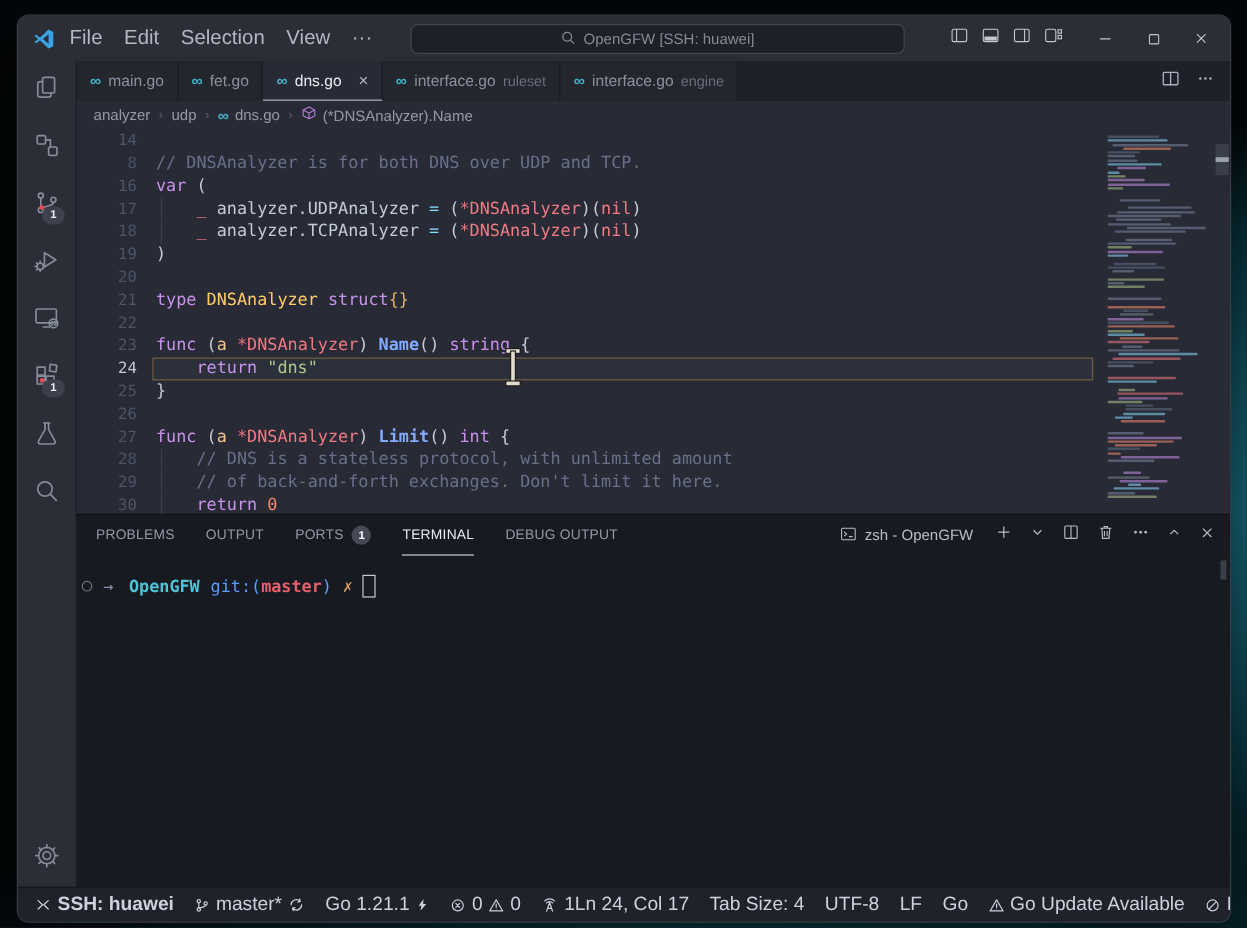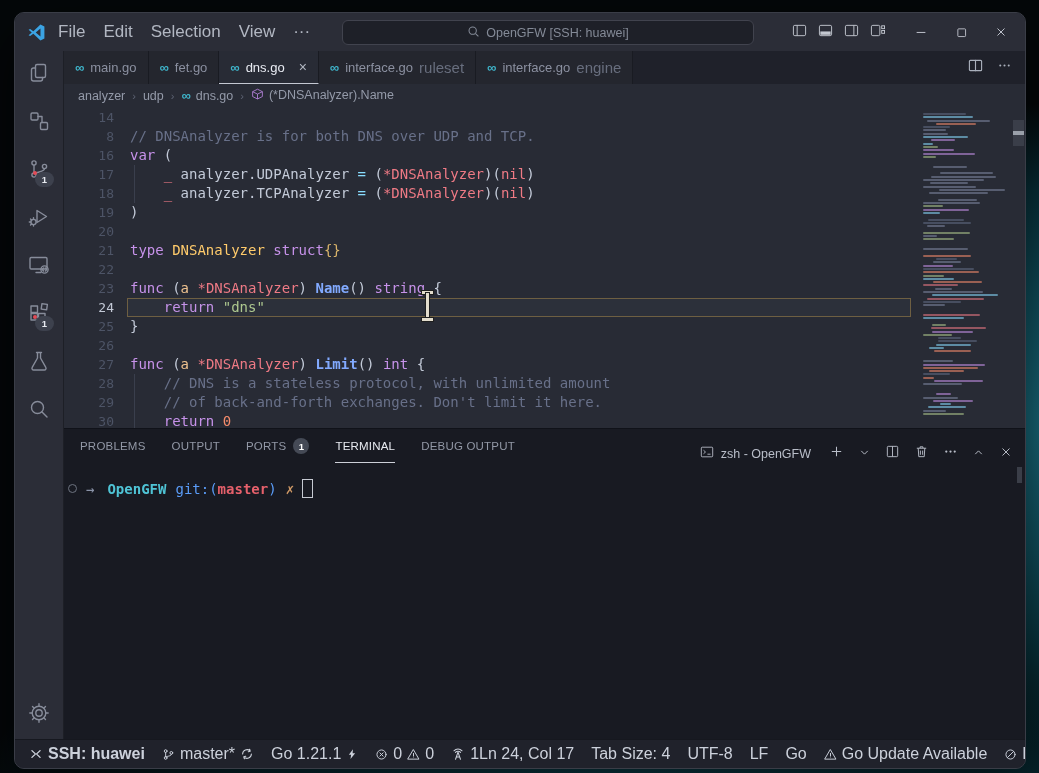--- a/index.html
+++ b/index.html
@@ -38,26 +38,26 @@
   .activitybar{width:48px;background:#2b2d37;border-right:1px solid #1d1f26;display:flex;flex-direction:column;align-items:center;flex:none}
   .ab-item{width:48px;height:48px;display:flex;align-items:center;justify-content:center;color:#878c9a;position:relative}
   .ab-spacer{flex:1}
   .ab-badge{position:absolute;right:9px;bottom:8px;min-width:15px;height:15px;border-radius:8px;background:#3d414d;color:#e8ebf1;font-size:9.5px;font-weight:bold;display:flex;align-items:center;justify-content:center;padding:0 2px}
   .ab-badge:before{content:'';position:absolute;left:-2px;top:-1px;width:4px;height:4px;border-radius:50%;background:#e34b57}
   
   .editor-col{flex:1;display:flex;flex-direction:column;min-width:0}
   .tabbar{height:33px;background:#1f212a;display:flex;align-items:stretch;flex:none}
   .tab{display:flex;align-items:center;gap:6px;padding:0 11px;font-size:13px;color:#8b90a0;background:#24262e;border-right:1px solid #191b22;white-space:nowrap}
   .tab.active{background:#282b35;color:#e8ebf2;border-bottom:1px solid #c4c8d2}
-  .tab .desc{font-size:15px;color:#686e7e}
+  .tab .desc{font-size:12px;color:#686e7e}
   .tab .close{color:#b3b8c3;margin-left:8px;font-size:14px;line-height:1}
   .go-ico{color:#3fb6cc;font-weight:bold;font-size:13px;line-height:1}
   .tab-actions{margin-left:auto;display:flex;align-items:center;gap:14px;color:#aab0bc;padding:0 13px}
   .breadcrumbs{height:24px;background:#282b35;display:flex;align-items:center;padding-left:14px;font-size:12.5px;color:#949aa9;gap:7px;flex:none}
-  .crumb{display:flex;align-items:flex-start;gap:5px}
+  .crumb{display:flex;align-items:flex-end;gap:5px}
   .crumb-sep{color:#5d6373;font-size:11px}
   
   .editor-wrap{flex:1;position:relative;background:#282b35;display:flex;min-height:0}
   .code-scroll{flex:1;position:relative;overflow:hidden;font-family:"DejaVu Sans Mono",monospace;font-size:14px;line-height:19px}
   .code-line{display:flex;height:19px;position:relative;white-space:pre}
   .ln{width:50px;text-align:right;padding-right:16px;color:#4d5466;flex:none;font-size:13px;line-height:19px}
   .code-line.cur .ln{color:#c3c9d6}
   .curbox{position:absolute;left:63px;right:5px;top:0;bottom:0;border:1px solid #6e5f42;background:rgba(160,170,200,.04)}
   .guide{position:absolute;left:70px;top:0;bottom:0;width:1px;background:#3a3f4d}
   .tc-c{color:#687089}.tc-k{color:#c792ea}.tc-f{color:#82aaff;font-weight:700}
@@ -69,21 +69,21 @@
   .sb-thumb{position:absolute;top:12px;left:1px;right:1px;height:26px;background:#3a3e49}
   .sb-mark{position:absolute;top:23px;left:1px;right:1px;height:4px;background:#9aa0aa}
   
   .mouse-ibeam{position:absolute;left:406px;top:278px;width:13px;height:30px;z-index:60;pointer-events:none}
   .mouse-ibeam .stem{position:absolute;left:5px;top:2px;bottom:2px;width:3px;background:#e3ddcd;box-shadow:0 0 0 1px #1f1f1f}
   .mouse-ibeam .bar{position:absolute;left:1px;width:11px;height:3px;background:#e3ddcd;box-shadow:0 0 0 1px #1f1f1f}
   .mouse-ibeam .bar.b{bottom:0}
   .mouse-ibeam .bar.t{top:0}
   
   .panel{height:310px;flex:none;background:#181a22;border-top:1px solid #101219;display:flex;flex-direction:column}
-  .panel-header{height:34px;flex:none;display:flex;align-items:flex-end;padding:0 12px 0 16px}
+  .panel-header{height:34px;flex:none;display:flex;align-items:center;padding:0 12px 0 16px}
   .panel-tab{font-size:11.5px;letter-spacing:.2px;color:#9298a6;margin-right:26px;height:34px;display:flex;align-items:center;gap:7px;box-sizing:border-box}
   .panel-tab.active{color:#e8ebf1;border-bottom:1px solid #cdd0d8}
   .ports-badge{background:#454a56;color:#fff;font-size:9.5px;font-weight:bold;width:16px;height:16px;border-radius:50%;display:flex;align-items:center;justify-content:center}
   .panel-actions{margin-left:auto;display:flex;align-items:center;gap:14px;color:#b9bec9}
   .term-label{display:flex;align-items:center;gap:7px;font-size:12.5px;color:#b9bec9;margin-right:4px}
   .terminal-body{flex:1;position:relative;font-family:"DejaVu Sans Mono",monospace;font-size:14px}
   .prompt{position:absolute;left:4px;top:16px;display:flex;align-items:center}
   .cmd-circle{width:7px;height:7px;border:1px solid #6d7380;border-radius:50%;margin-right:9px}
   .p-arrow{color:#8a93a8;margin-right:13px}
   .p-cwd{color:#4fc4d6;font-weight:bold}

